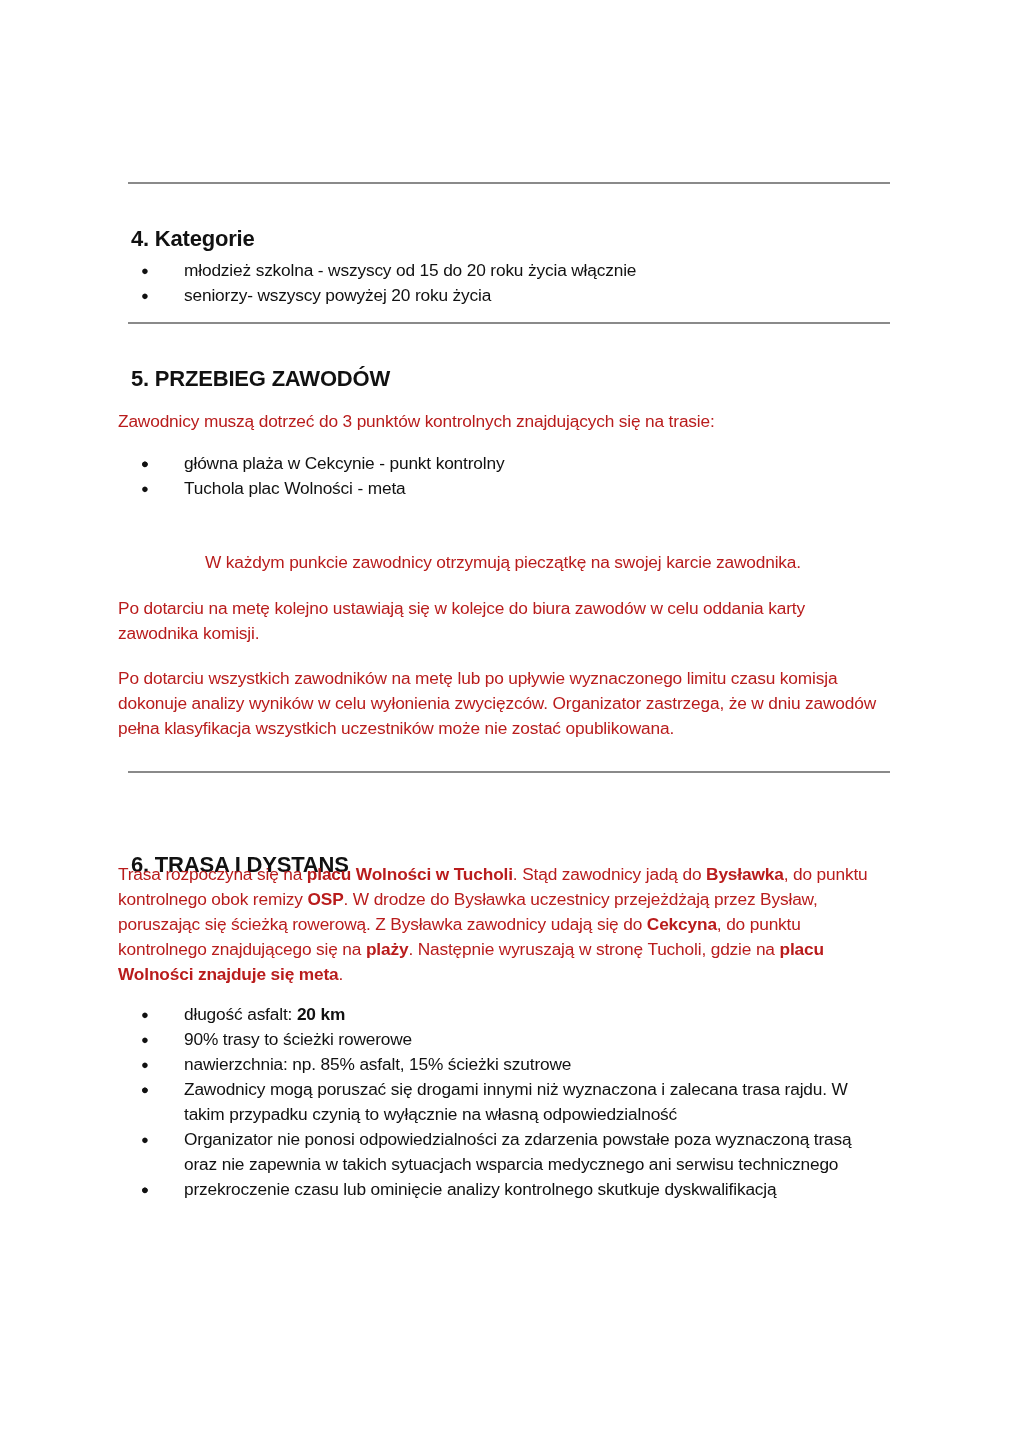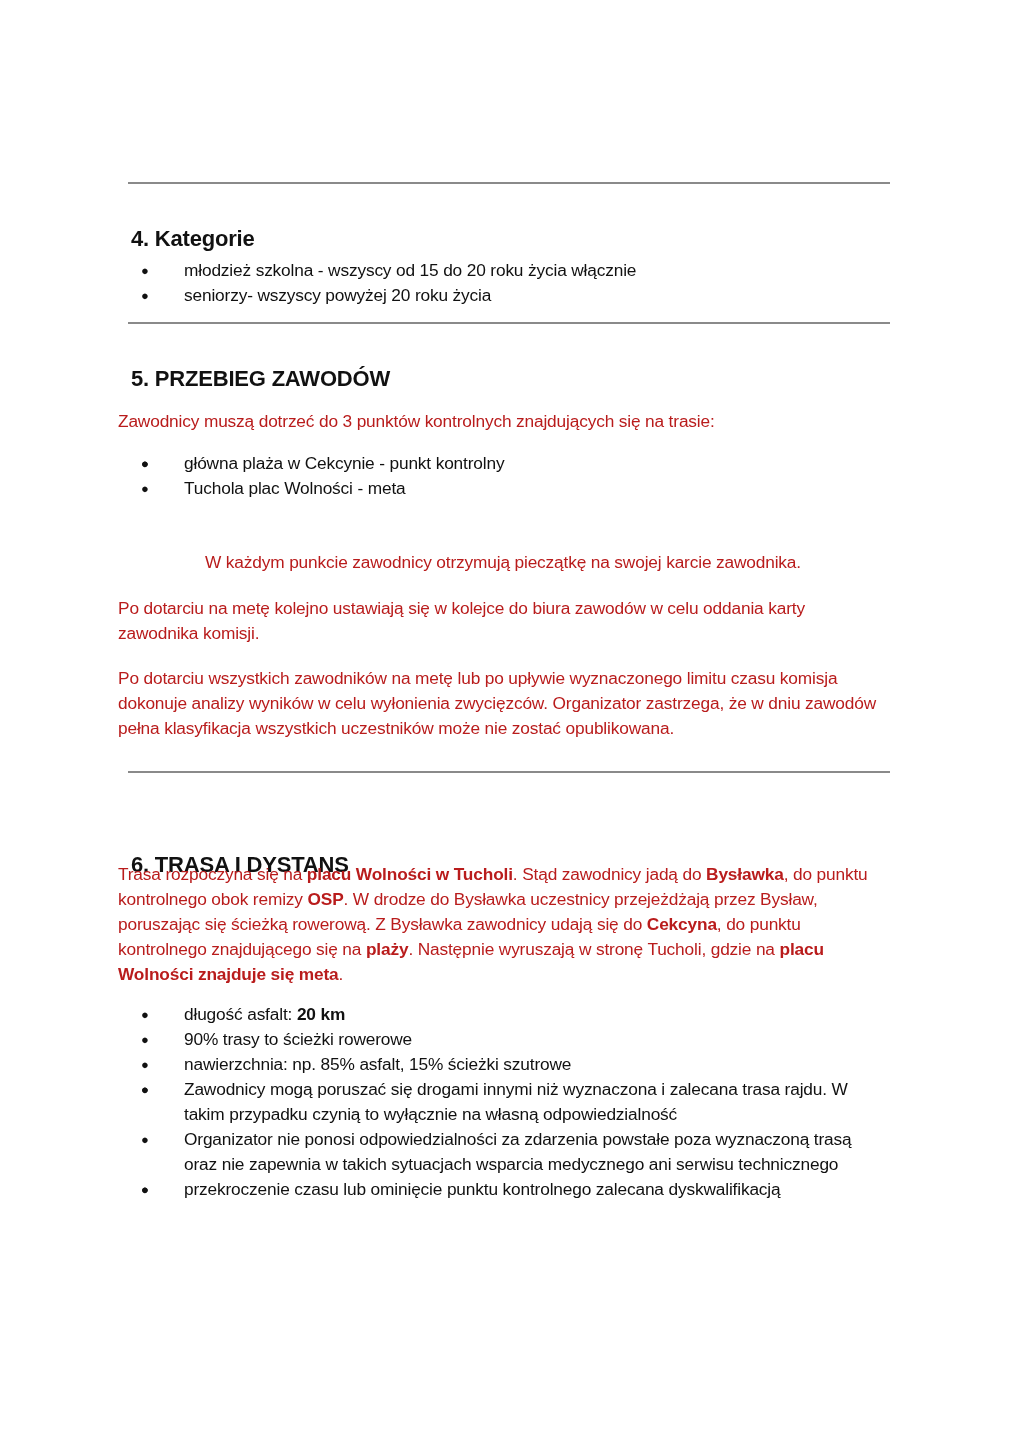--- a/index.html
+++ b/index.html
@@ -65,14 +65,14 @@
 <p class="p" style="top:858px;"><span>Trasa rozpoczyna się na </span><b>placu Wolności w Tucholi</b><span>. Stąd zawodnicy jadą do </span><b>Bysławka</b><span>, do punktu kontrolnego obok remizy </span><b>OSP</b><span>. W drodze do Bysławka uczestnicy przejeżdżają przez Bysław, poruszając się ścieżką rowerową. Z Bysławka zawodnicy udają się do </span><b>Cekcyna</b><span>, do punktu kontrolnego znajdującego się na </span><b>plaży</b><span>. Następnie wyruszają w stronę Tucholi, gdzie na </span><b>placu Wolności znajduje się meta</b><span>.</span></p>
 
 <ul class="bl" style="top:1002px;">
   <li><span class="dot">●</span><span>długość asfalt: </span><b>20 km</b></li>
   <li><span class="dot">●</span><span>90% trasy to ścieżki rowerowe</span></li>
   <li><span class="dot">●</span><span>nawierzchnia: np. 85% asfalt, 15% ścieżki szutrowe</span></li>
   <li><span class="dot">●</span></li>
   <li><span class="dot">●</span><span>Zawodnicy mogą poruszać się drogami innymi niż wyznaczona i zalecana trasa rajdu. W takim przypadku czynią to wyłącznie na własną odpowiedzialność</span></li>
   <li><span class="dot">●</span><span>Organizator nie ponosi odpowiedzialności za zdarzenia powstałe poza wyznaczoną trasą oraz nie zapewnia w takich sytuacjach wsparcia medycznego ani serwisu technicznego</span></li>
   <li><span class="dot">●</span></li>
-  <li><span class="dot">●</span><span>przekroczenie czasu lub ominięcie punktu kontrolnego zalecana dyskwalifikacją</span></li>
+  <li><span class="dot">●</span><span>przekroczenie czasu lub ominięcie analizy kontrolnego skutkuje dyskwalifikacją</span></li>
 </ul>
 
 </body></html>

